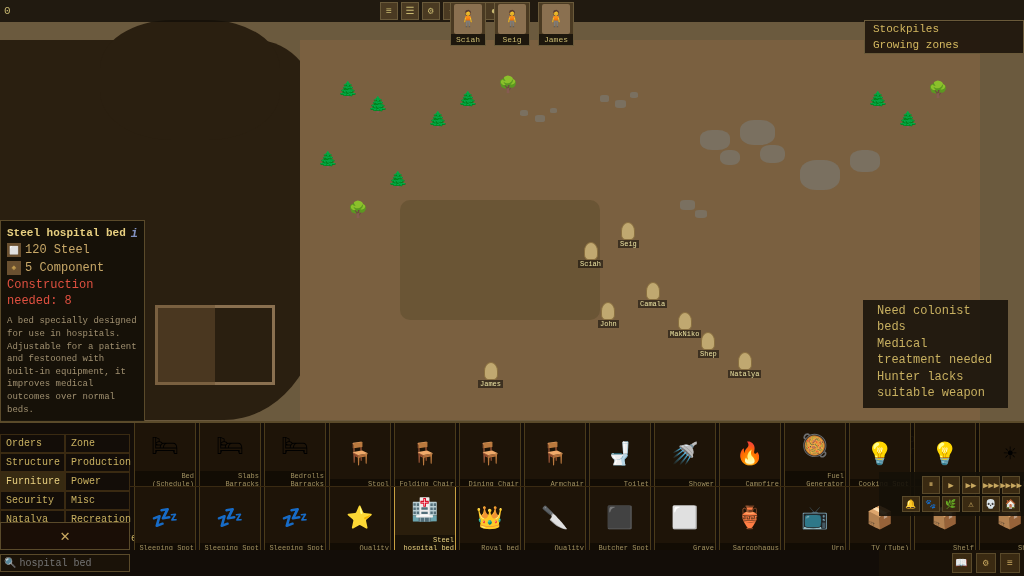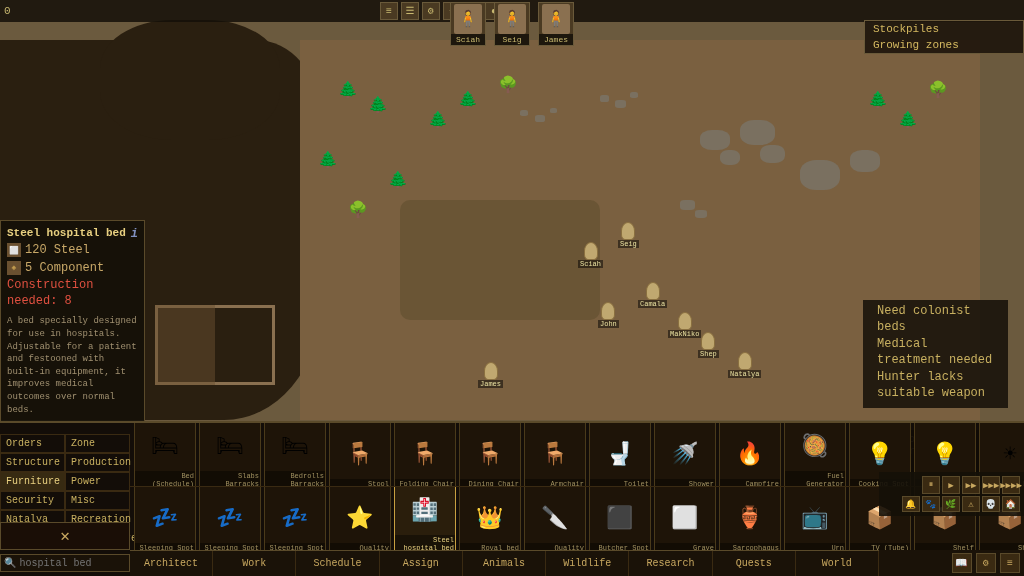--- a/index.html
+++ b/index.html
@@ -798,31 +798,20 @@
         <div class="slot-label">Shelf</div>
       </div>
       <div class="item-slot">
         <div class="slot-icon">📦</div>
         <div class="slot-label">Shelf</div>
       </div>
 
     </div>
   </div>
 
-  <div id="bottom-tabs">
-    <div class="bottom-tab">Architect</div>
-    <div class="bottom-tab">Work</div>
-    <div class="bottom-tab">Schedule</div>
-    <div class="bottom-tab">Assign</div>
-    <div class="bottom-tab">Animals</div>
-    <div class="bottom-tab">Wildlife</div>
-    <div class="bottom-tab">Research</div>
-    <div class="bottom-tab">Quests</div>
-    <div class="bottom-tab">World</div>
-  </div>
 
   <div id="bottom-right-icons">
     <div class="br-icon">📖</div>
     <div class="br-icon">⚙</div>
     <div class="br-icon">≡</div>
   </div>
 
   <div id="speed-controls">
     <div id="alert-icons">
       <div class="alert-icon">⏸</div>

